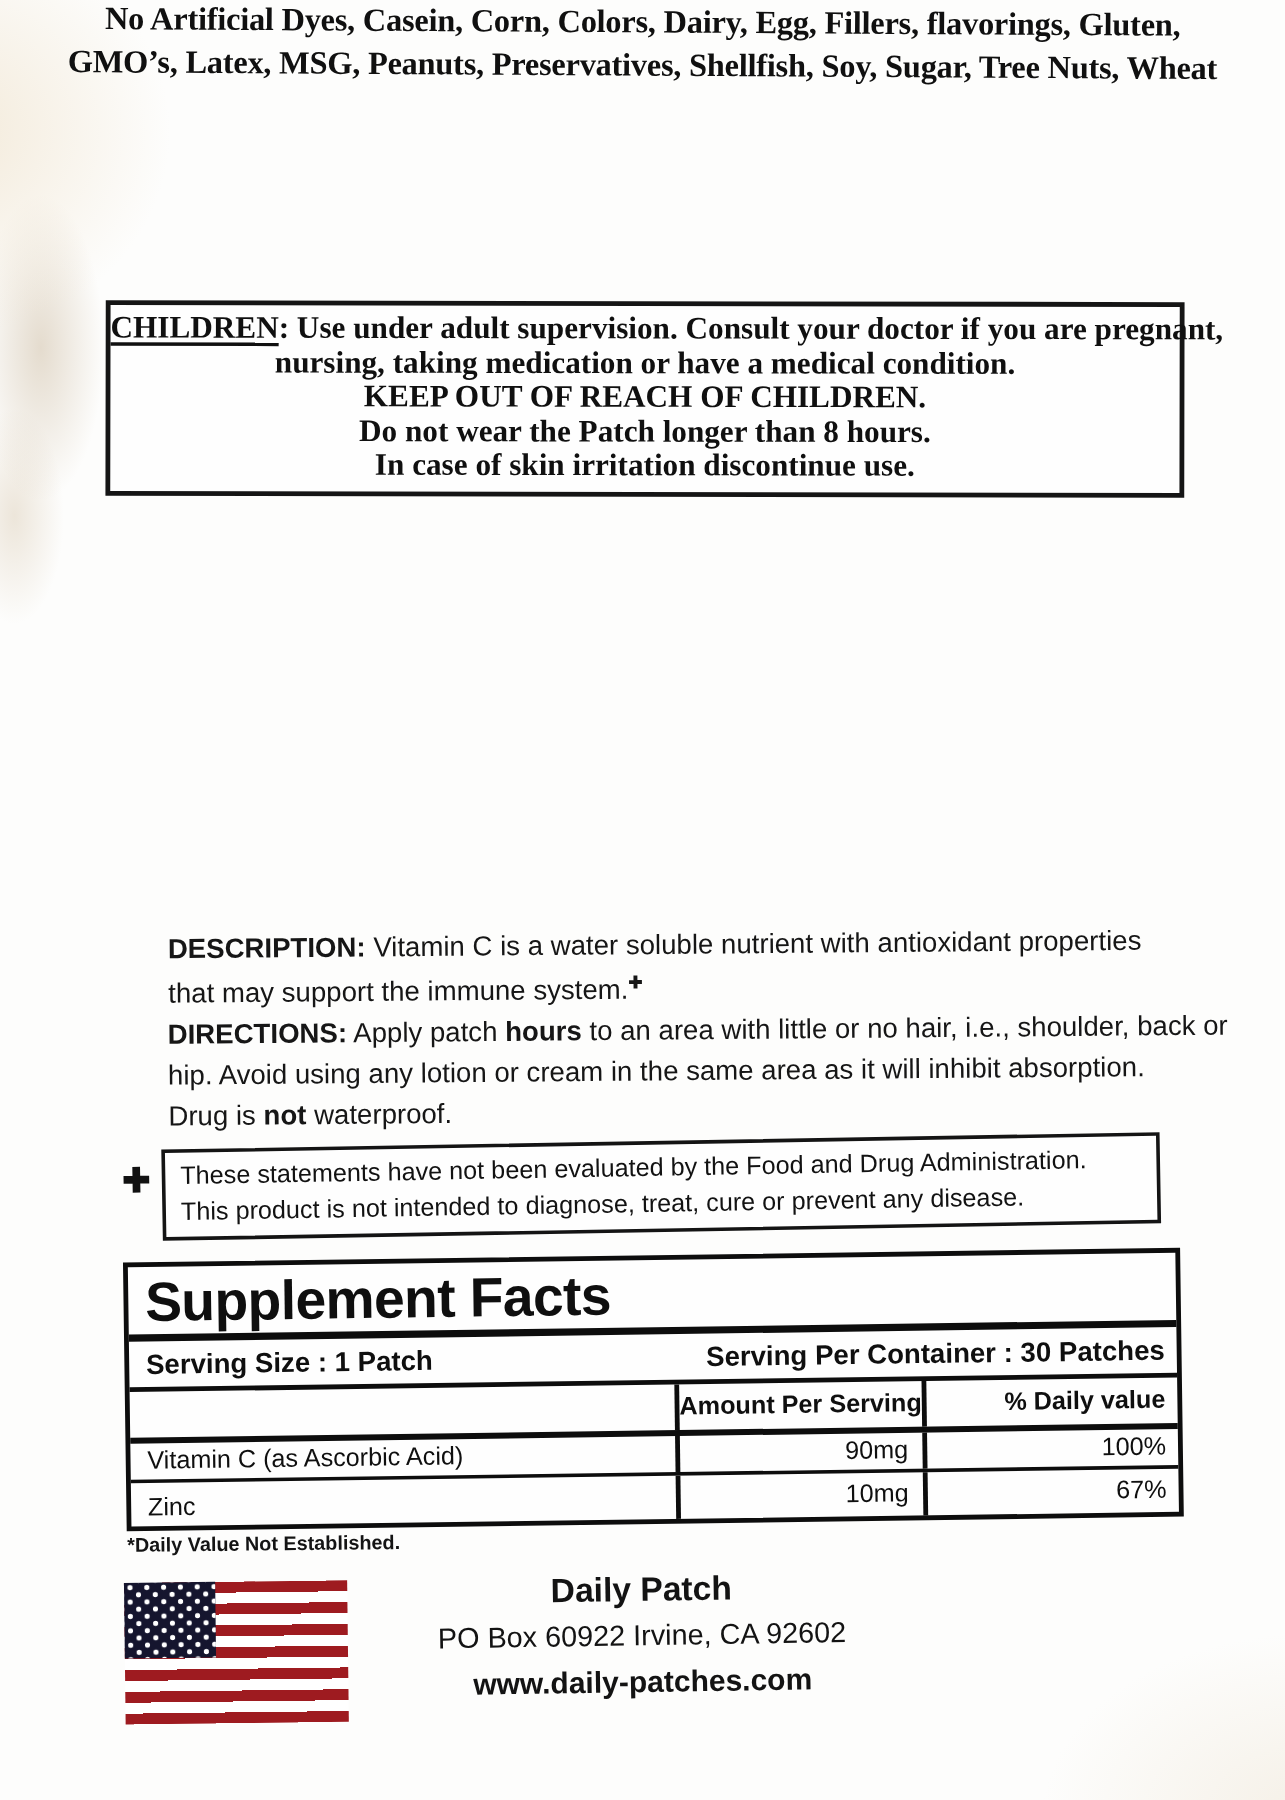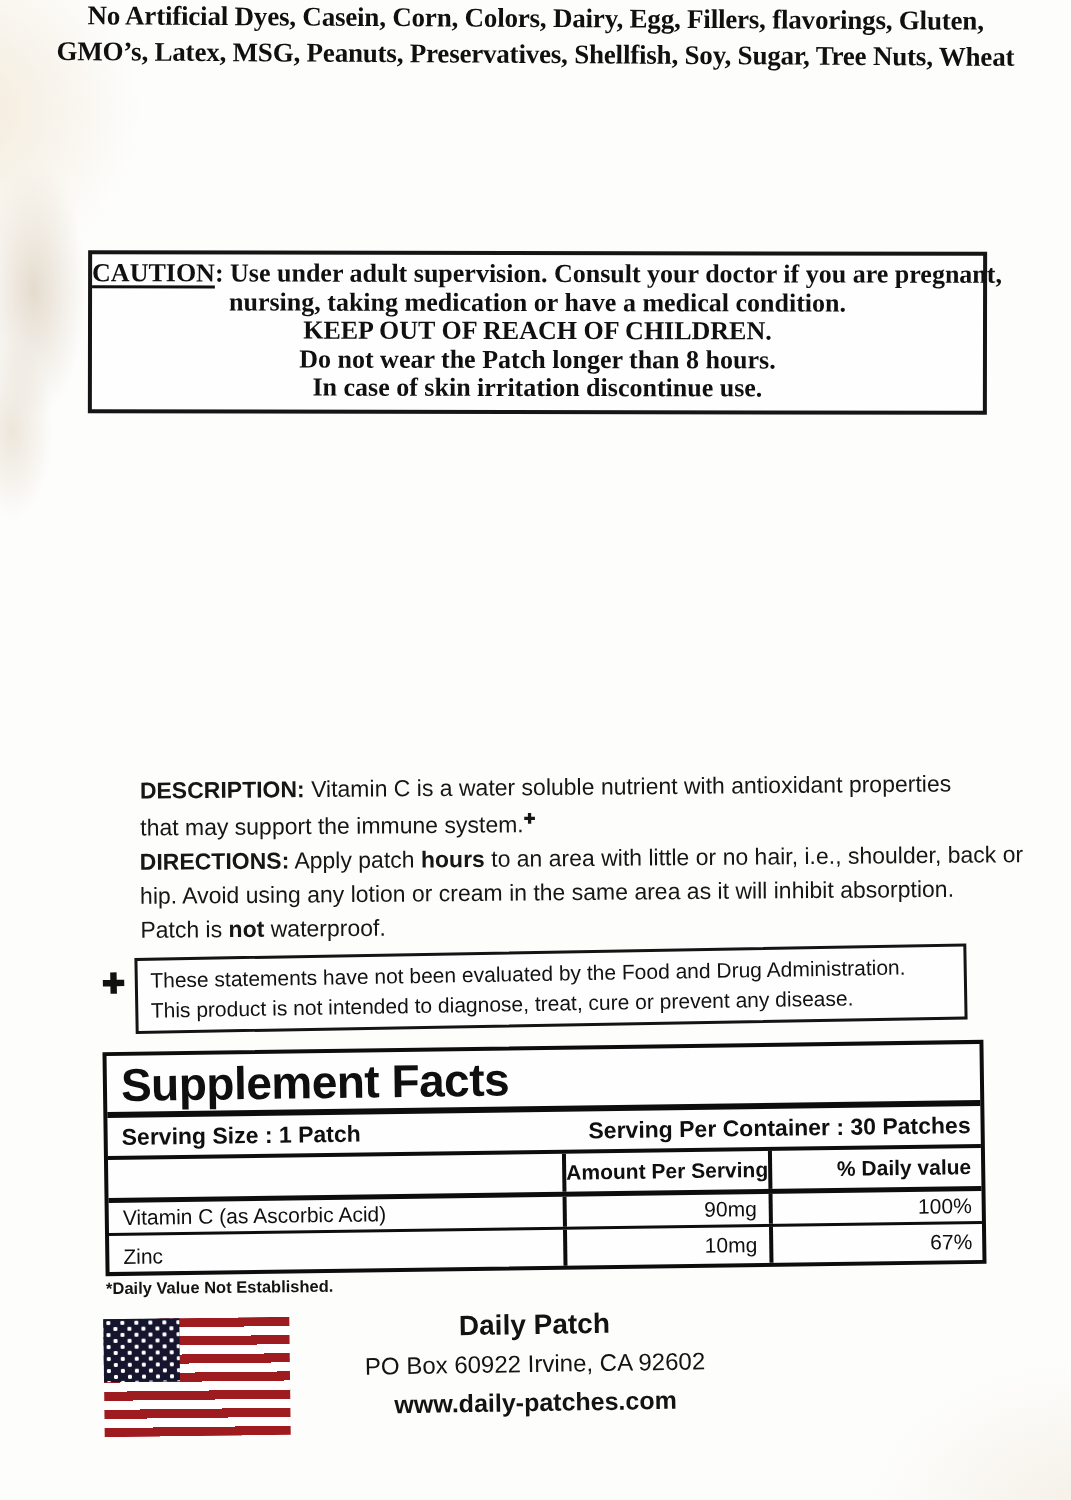--- a/index.html
+++ b/index.html
@@ -97,36 +97,36 @@
 <body>
 
 <div class="page">
 
   <div class="allergen">
     <div class="nowrap">No Artificial Dyes, Casein, Corn, Colors, Dairy, Egg, Fillers, flavorings, Gluten,</div>
     <div class="nowrap">GMO’s, Latex, MSG, Peanuts, Preservatives, Shellfish, Soy, Sugar, Tree Nuts, Wheat</div>
   </div>
 
   <div class="caution-box">
-    <div class="nowrap"><span class="c-head">CAUTION</span><span>: Use under adult supervision. Consult your doctor if you are pregnant,</span></div>
+    <div class="nowrap"><span class="c-head">CHILDREN</span><span>: Use under adult supervision. Consult your doctor if you are pregnant,</span></div>
     <div class="nowrap">nursing, taking medication or have a medical condition.</div>
     <div class="nowrap">KEEP OUT OF REACH OF CHILDREN.</div>
     <div class="nowrap">Do not wear the Patch longer than 8 hours.</div>
     <div class="nowrap">In case of skin irritation discontinue use.</div>
   </div>
 
   <div class="para desc">
     <div class="nowrap"><span class="b">DESCRIPTION:</span><span> Vitamin C is a water soluble nutrient with antioxidant properties</span></div>
     <div class="nowrap"><span>that may support the immune system.</span><sup>✚</sup></div>
   </div>
 
   <div class="para dirs">
     <div class="nowrap"><span class="b">DIRECTIONS:</span><span> Apply patch </span><span class="b">hours</span><span> to an area with little or no hair, i.e., shoulder, back or</span></div>
     <div class="nowrap">hip. Avoid using any lotion or cream in the same area as it will inhibit absorption.</div>
-    <div class="nowrap"><span>Patch is </span><span class="b">not</span><span> waterproof.</span></div>
+    <div class="nowrap"><span>Drug is </span><span class="b">not</span><span> waterproof.</span></div>
   </div>
 
   <div class="disclaimer">
     <div class="dmark">✚</div>
     <div class="dbox">
       <div class="nowrap">These statements have not been evaluated by the Food and Drug Administration.</div>
       <div class="nowrap">This product is not intended to diagnose, treat, cure or prevent any disease.</div>
     </div>
   </div>
 

